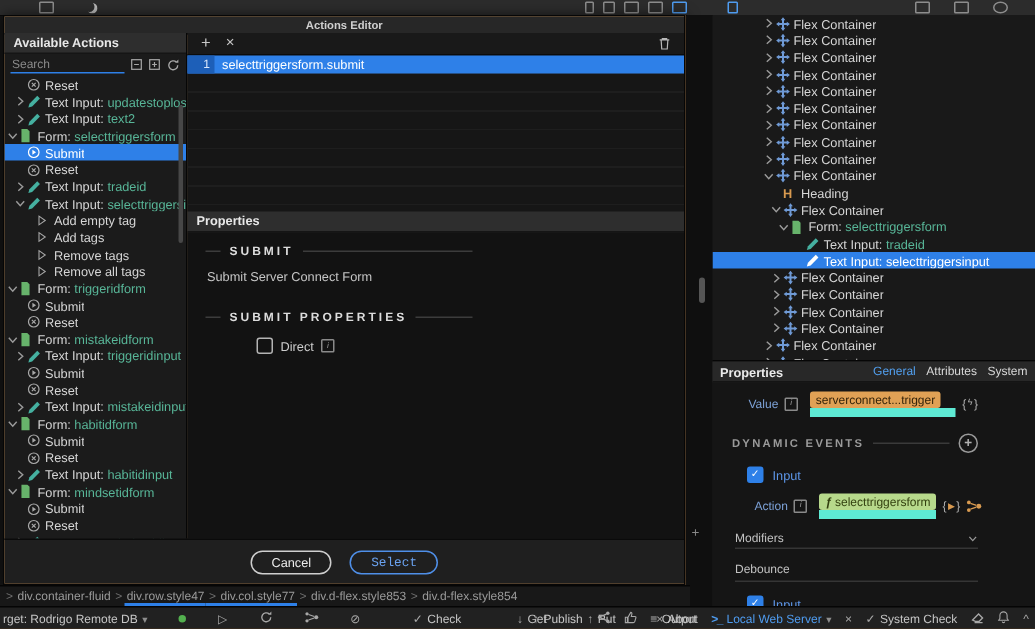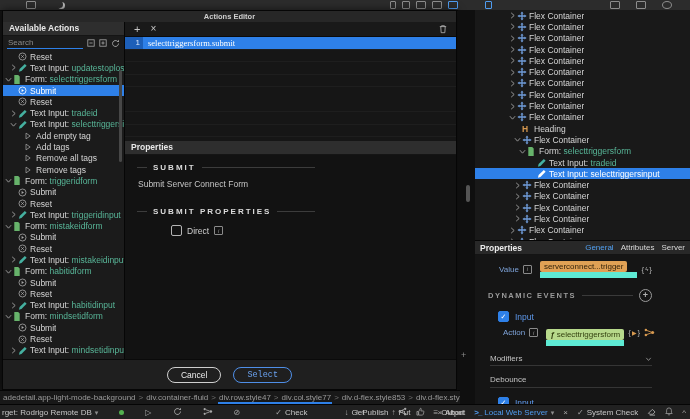--- a/index.html
+++ b/index.html
@@ -37,21 +37,21 @@
   .i-flex{color:#6f9ad6;} .i-heading{color:#d89a50;font-weight:bold;font-size:8.5px;}
   .trow.sel .ticon{color:#fff;}
 
   .mid-panel{flex:1;display:flex;flex-direction:column;background:#191919;min-width:0;}
   .sa-toolbar{height:14px;flex:none;display:flex;align-items:center;gap:10px;padding:0 9px;color:#c8c8c8;}
   .sa-plus{font-size:11px;line-height:10px;} .sa-x{font-size:10px;line-height:10px;}
   .sa-trash{margin-left:auto;color:#b8b8b8;display:flex;align-items:center;}
   .sa-list{height:104px;flex:none;background:#161616;border-top:1px solid #0b0b0b;background-image:repeating-linear-gradient(to bottom,transparent 0,transparent 11.5px,#1e1e1e 11.5px,#1e1e1e 12.5px);}
   .sa-row{height:12px;display:flex;align-items:stretch;background:#2e80e8;}
   .sa-num{width:15px;background:#1d5fb8;color:#d9e7fb;font-size:8px;text-align:right;padding-right:3px;line-height:12px;flex:none;}
-  .sa-lbl{color:#fff;font-size:8.5px;line-height:12px;padding-left:5px;font-family:Liberation Serif, serif;}
+  .sa-lbl{color:#fff;font-size:8.5px;line-height:12px;padding-left:5px;}
   .props-body{flex:1;background:#121212;padding:8px 12px 0 12px;overflow:hidden;}
   .sec{display:flex;align-items:center;gap:6px;width:178px;color:#dcdcdc;font-size:8px;letter-spacing:2px;font-weight:bold;}
   .sec .dash{width:10px;height:1px;background:#3c3c3c;flex:none;}
   .sec .line{flex:1;height:1px;background:#3c3c3c;}
   .submit-desc{color:#c6c6c6;font-size:8.5px;margin:7px 0 18px 1px;}
   .direct-row{display:flex;align-items:center;gap:5px;margin:9px 0 0 34px;}
   .cb{width:9px;height:9px;border:1px solid #b4b4b4;border-radius:2px;background:transparent;flex:none;}
   .cb.checked{background:#2e80e8;border-color:#2e80e8;color:#fff;font-size:7px;line-height:9px;text-align:center;}
   .direct-lbl{color:#cdcdcd;font-size:8.5px;}
   .info-i{display:inline-flex;justify-content:center;align-items:center;width:7px;height:7px;border:1px solid #8a8a8a;border-radius:1px;color:#9c9c9c;font-size:5.5px;font-style:italic;flex:none;}
@@ -82,21 +82,21 @@
   .pill.green{background:#b7d98b;color:#33400f;}
   .fn{font-style:italic;font-weight:bold;margin-right:2px;}
   .field{flex:1;display:flex;align-items:center;border-bottom:6px solid #5eead4;min-height:12px;margin:0 4px;}
   .braces{color:#b0b0b0;font-size:8px;letter-spacing:0;flex:none;display:flex;align-items:center;}
   .braces .inner{color:#d89a50;font-size:6px;margin:0 1px;}
   .dyn-row{display:flex;align-items:center;gap:6px;margin:11px 0 0 3px;color:#9a9a9a;letter-spacing:1.5px;font-size:7.5px;font-weight:bold;}
   .dyn-row .line{flex:1;height:1px;background:#3a3a3a;}
   .plus-circle{width:11px;height:11px;border:1px solid #9a9a9a;border-radius:50%;color:#b0b0b0;font-size:9px;line-height:10px;text-align:center;flex:none;letter-spacing:0;}
   .ev-chk{display:flex;align-items:center;gap:6px;margin:9px 0 0 13px;}
   .ev-name{color:#5d96e8;font-size:8.5px;}
-  .action-row{display:flex;align-items:flex-start;margin:6px 0 0 18px;}
+  .action-row{display:flex;align-items:center;margin:6px 0 0 18px;}
   .flow-ic{color:#d89a50;margin-left:4px;display:flex;align-items:center;flex:none;}
   .mod-row{display:flex;align-items:center;justify-content:space-between;margin:8px 0 0 5px;border-bottom:1px solid #353535;padding-bottom:2px;color:#c2c2c2;font-size:8px;}
   .deb-row{margin:9px 0 0 5px;border-bottom:1px solid #353535;padding-bottom:3px;color:#c2c2c2;font-size:8px;}
   .mod-caret{color:#9a9a9a;display:flex;}
 
   
   .crumbbar{position:absolute;left:0;top:390px;width:458px;height:14px;background:#181818;border-top:1px solid #050505;display:flex;align-items:center;padding-left:2px;white-space:nowrap;overflow:hidden;font-size:8px;color:#9a9a9a;}
   .bc-item{padding:0 1px 1px 1px;}
   .bc-sep{padding:0 2px 1px 2px;color:#6f6f6f;}
   .bc-item.u,.bc-sep.u{border-bottom:2px solid #2e80e8;padding-bottom:0;}
@@ -176,20 +176,33 @@
                   <path d="M2.5 1l3.4 3-3.4 3" fill="none" stroke="currentColor" stroke-width="1.1"></path>
                 </svg>
               </span>
               <span class="ticon i-text">
                 <svg width="9" height="9" viewBox="0 0 10 10">
                   <path d="M1 9.6l.8-2.8 5.8-5.8 2 2-5.8 5.8z" fill="currentColor"></path>
                 </svg>
               </span>
               <span class="tlabel">Text Input: <span class="tname">updatestoploss</span></span>
             </div>
+            <div class="trow" style="padding-left:7px">
+              <span class="chev">
+                <svg width="7" height="7" viewBox="0 0 8 8">
+                  <path d="M2.5 1l3.4 3-3.4 3" fill="none" stroke="currentColor" stroke-width="1.1"></path>
+                </svg>
+              </span>
+              <span class="ticon i-text">
+                <svg width="9" height="9" viewBox="0 0 10 10">
+                  <path d="M1 9.6l.8-2.8 5.8-5.8 2 2-5.8 5.8z" fill="currentColor"></path>
+                </svg>
+              </span>
+              <span class="tlabel">Text Input: <span class="tname">text2</span></span>
+            </div>
             <div class="trow" style="padding-left:2px">
               <span class="chev">
                 <svg width="7" height="7" viewBox="0 0 8 8">
                   <path d="M1 2.5l3 3.4 3-3.4" fill="none" stroke="currentColor" stroke-width="1.1"></path>
                 </svg>
               </span>
               <span class="ticon i-form">
                 <svg width="8" height="9" viewBox="0 0 8 10">
                   <path d="M1 0h4.3L7 1.7V10H1z" fill="currentColor"></path>
                 </svg>
@@ -260,30 +273,30 @@
               </span>
               <span class="tlabel">Add tags</span>
             </div>
             <div class="trow" style="padding-left:13px">
               <span class="chev"></span>
               <span class="ticon i-tag">
                 <svg width="8" height="8" viewBox="0 0 10 10">
                   <path d="M2.5 1.4l5.2 3.6-5.2 3.6z" fill="none" stroke="currentColor" stroke-width=".9"></path>
                 </svg>
               </span>
-              <span class="tlabel">Remove all tags</span>
+              <span class="tlabel">Remove tags</span>
             </div>
             <div class="trow" style="padding-left:13px">
               <span class="chev"></span>
               <span class="ticon i-tag">
                 <svg width="8" height="8" viewBox="0 0 10 10">
                   <path d="M2.5 1.4l5.2 3.6-5.2 3.6z" fill="none" stroke="currentColor" stroke-width=".9"></path>
                 </svg>
               </span>
-              <span class="tlabel">Remove tags</span>
+              <span class="tlabel">Remove all tags</span>
             </div>
             <div class="trow" style="padding-left:2px">
               <span class="chev">
                 <svg width="7" height="7" viewBox="0 0 8 8">
                   <path d="M1 2.5l3 3.4 3-3.4" fill="none" stroke="currentColor" stroke-width="1.1"></path>
                 </svg>
               </span>
               <span class="ticon i-form">
                 <svg width="8" height="9" viewBox="0 0 8 10">
                   <path d="M1 0h4.3L7 1.7V10H1z" fill="currentColor"></path>
@@ -304,45 +317,45 @@
             <div class="trow" style="padding-left:7px">
               <span class="chev"></span>
               <span class="ticon i-reset">
                 <svg width="9" height="9" viewBox="0 0 10 10">
                   <circle cx="5" cy="5" r="3.9" fill="none" stroke="currentColor" stroke-width=".9"></circle>
                   <path d="M3.6 3.6l2.8 2.8M6.4 3.6L3.6 6.4" stroke="currentColor" stroke-width=".9"></path>
                 </svg>
               </span>
               <span class="tlabel">Reset</span>
             </div>
-            <div class="trow" style="padding-left:7px">
-              <span class="chev">
-                <svg width="7" height="7" viewBox="0 0 8 8">
-                  <path d="M2.5 1l3.4 3-3.4 3" fill="none" stroke="currentColor" stroke-width="1.1"></path>
-                </svg>
-              </span>
-              <span class="ticon i-text">
-                <svg width="9" height="9" viewBox="0 0 10 10">
-                  <path d="M1 9.6l.8-2.8 5.8-5.8 2 2-5.8 5.8z" fill="currentColor"></path>
-                </svg>
-              </span>
-              <span class="tlabel">Text Input: <span class="tname">triggeridinput</span></span>
-            </div>
             <div class="trow" style="padding-left:2px">
               <span class="chev">
                 <svg width="7" height="7" viewBox="0 0 8 8">
                   <path d="M1 2.5l3 3.4 3-3.4" fill="none" stroke="currentColor" stroke-width="1.1"></path>
                 </svg>
               </span>
               <span class="ticon i-form">
                 <svg width="8" height="9" viewBox="0 0 8 10">
                   <path d="M1 0h4.3L7 1.7V10H1z" fill="currentColor"></path>
                 </svg>
               </span>
               <span class="tlabel">Form: <span class="tname">mistakeidform</span></span>
+            </div>
+            <div class="trow" style="padding-left:7px">
+              <span class="chev">
+                <svg width="7" height="7" viewBox="0 0 8 8">
+                  <path d="M2.5 1l3.4 3-3.4 3" fill="none" stroke="currentColor" stroke-width="1.1"></path>
+                </svg>
+              </span>
+              <span class="ticon i-text">
+                <svg width="9" height="9" viewBox="0 0 10 10">
+                  <path d="M1 9.6l.8-2.8 5.8-5.8 2 2-5.8 5.8z" fill="currentColor"></path>
+                </svg>
+              </span>
+              <span class="tlabel">Text Input: <span class="tname">triggeridinput</span></span>
             </div>
             <div class="trow" style="padding-left:7px">
               <span class="chev"></span>
               <span class="ticon i-submit">
                 <svg width="9" height="9" viewBox="0 0 10 10">
                   <circle cx="5" cy="5" r="3.9" fill="none" stroke="currentColor" stroke-width=".9"></circle>
                   <path d="M4 3.2l2.7 1.8L4 6.8z" fill="currentColor"></path>
                 </svg>
               </span>
               <span class="tlabel">Submit</span>
@@ -775,21 +788,21 @@
           <span class="tlabel">Flex Container</span>
         </div>
       </div>
 
     <div class="rprops">
       <div class="rprops-hd">
         <span class="rprops-title">Properties</span>
         <span class="rtabs">
           <span class="rtab active">General</span>
           <span class="rtab">Attributes</span>
-          <span class="rtab">Server</span>
+          <span class="rtab">System</span>
         </span>
       </div>
 
       <div class="rprops-body">
 
         <div class="frow" style="margin-left:14px">
           <span class="flabel">Value</span>
           <span class="info-i" style="margin:0 4px">i</span>
           <span class="field">
             <span class="pill orange">serverconnect...trigger</span>
@@ -838,21 +851,20 @@
         <div class="ev-chk">
           <span class="cb checked">✓</span>
           <span class="ev-name">Input</span>
         </div>
 
       </div>
     </div>
   </div>
 
   <div class="crumbbar">
-      <span class="bc-item">adedetail.app-light-mode-background</span>
       <span class="bc-sep">&gt;</span>
       <span class="bc-item">div.container-fluid</span>
       <span class="bc-sep">&gt;</span>
       <span class="bc-item u">div.row.style47</span>
       <span class="bc-sep u">&gt;</span>
       <span class="bc-item u">div.col.style77</span>
       <span class="bc-sep">&gt;</span>
       <span class="bc-item">div.d-flex.style853</span>
       <span class="bc-sep">&gt;</span>
       <span class="bc-item">div.d-flex.style854</span>

